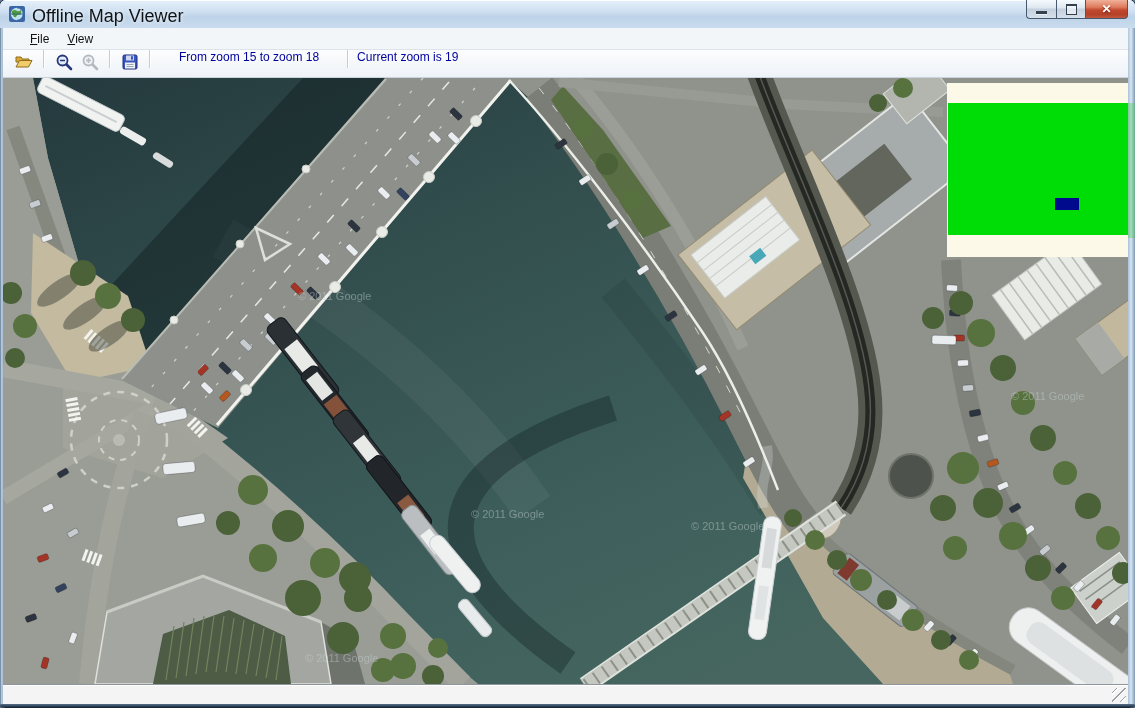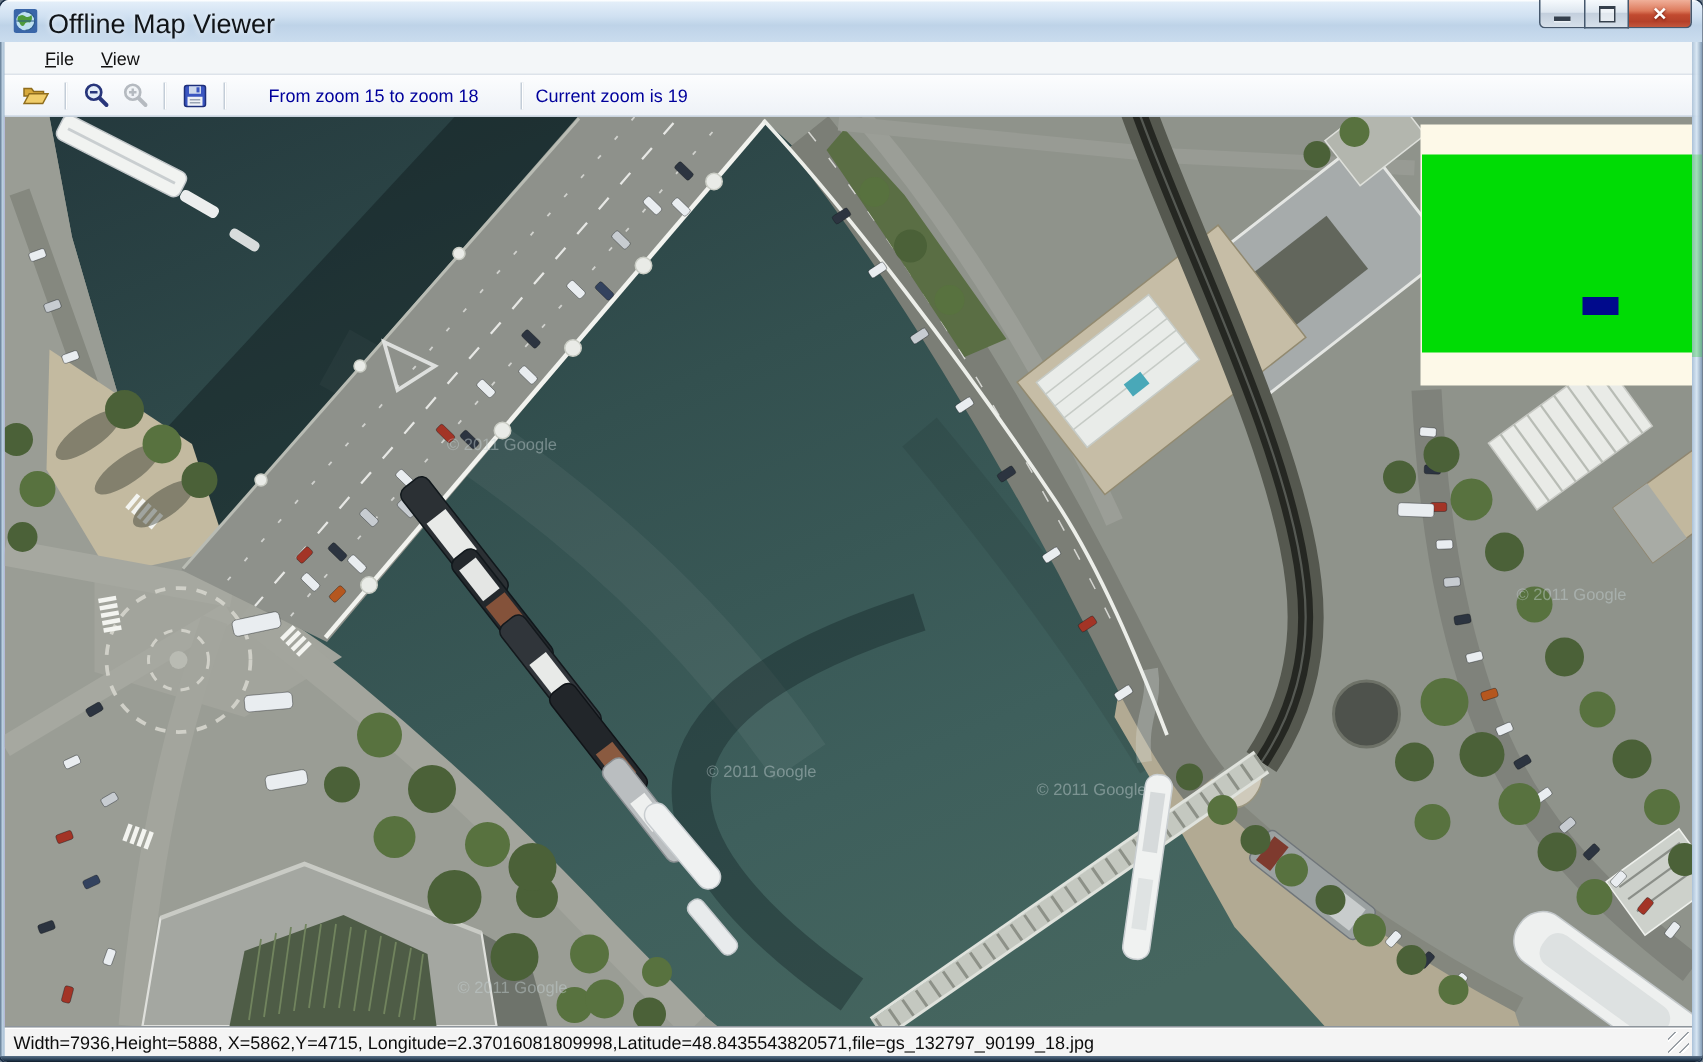--- a/index.html
+++ b/index.html
@@ -25,21 +25,21 @@
   .glyph-max{width:9px;height:8px;border:1px solid #35404d;border-top:2px solid #35404d;background:rgba(255,255,255,.5);}
   .glyph-x{color:#fff;font-size:12px;font-weight:bold;line-height:17px;text-shadow:0 1px 2px rgba(90,10,0,.8);}
   
   .menubar{position:absolute;left:1px;top:28px;width:1133px;height:22px;background:#f3f6f8;
            border-bottom:1px solid #dde3ea;display:flex;align-items:center;padding-left:20px;box-sizing:border-box;}
   .menu-item{padding:2px 9px;font-size:12px;color:#111;cursor:default;}
   .menu-item u{text-decoration:underline;}
   
   .toolbar{position:absolute;left:1px;top:50px;width:1133px;height:28px;
     background:linear-gradient(#fcfdfe,#eef2f7);border-bottom:1px solid #c9d3de;
-    display:flex;align-items:center;box-sizing:border-box;padding-left:10px;}
+    display:flex;align-items:flex-start;box-sizing:border-box;padding-left:10px;}
   .tbtn{width:24px;height:24px;background:transparent;border:none;padding:0;margin:0 1px;
         display:flex;align-items:center;justify-content:center;}
   .tbtn.disabled{opacity:.95;}
   .tsep{width:1px;height:18px;background:#c3cdd8;border-right:1px solid #ffffff;margin:0 6px;}
   .tlabel{font-size:12px;color:#00009c;white-space:nowrap;}
   .tlabel.l1{margin-left:22px;margin-right:22px;}
   .tlabel.l2{margin-left:2px;}
   
   .maparea{position:absolute;left:3px;top:78px;width:1125px;height:606px;overflow:hidden;background:#f0abfc;}
   .mapsvg{position:absolute;left:0;top:0;display:block;}
@@ -541,21 +541,20 @@
       </g>
     </svg>
 
     <div class="minimap">
       <div class="mm-cov"></div>
       <div class="mm-vp"></div>
     </div>
   </div>
 
   <div class="statusbar">
-    <span class="status-text">Width=7936,Height=5888, X=5862,Y=4715, Longitude=2.37016081809998,Latitude=48.8435543820571,file=gs_132797_90199_18.jpg</span>
     <div class="grip"></div>
   </div>
 
   <div class="bleft"></div>
   <div class="bright">
       <div class="greentint"></div>
     </div>
   <div class="bbottom"></div>
 
 </div>

